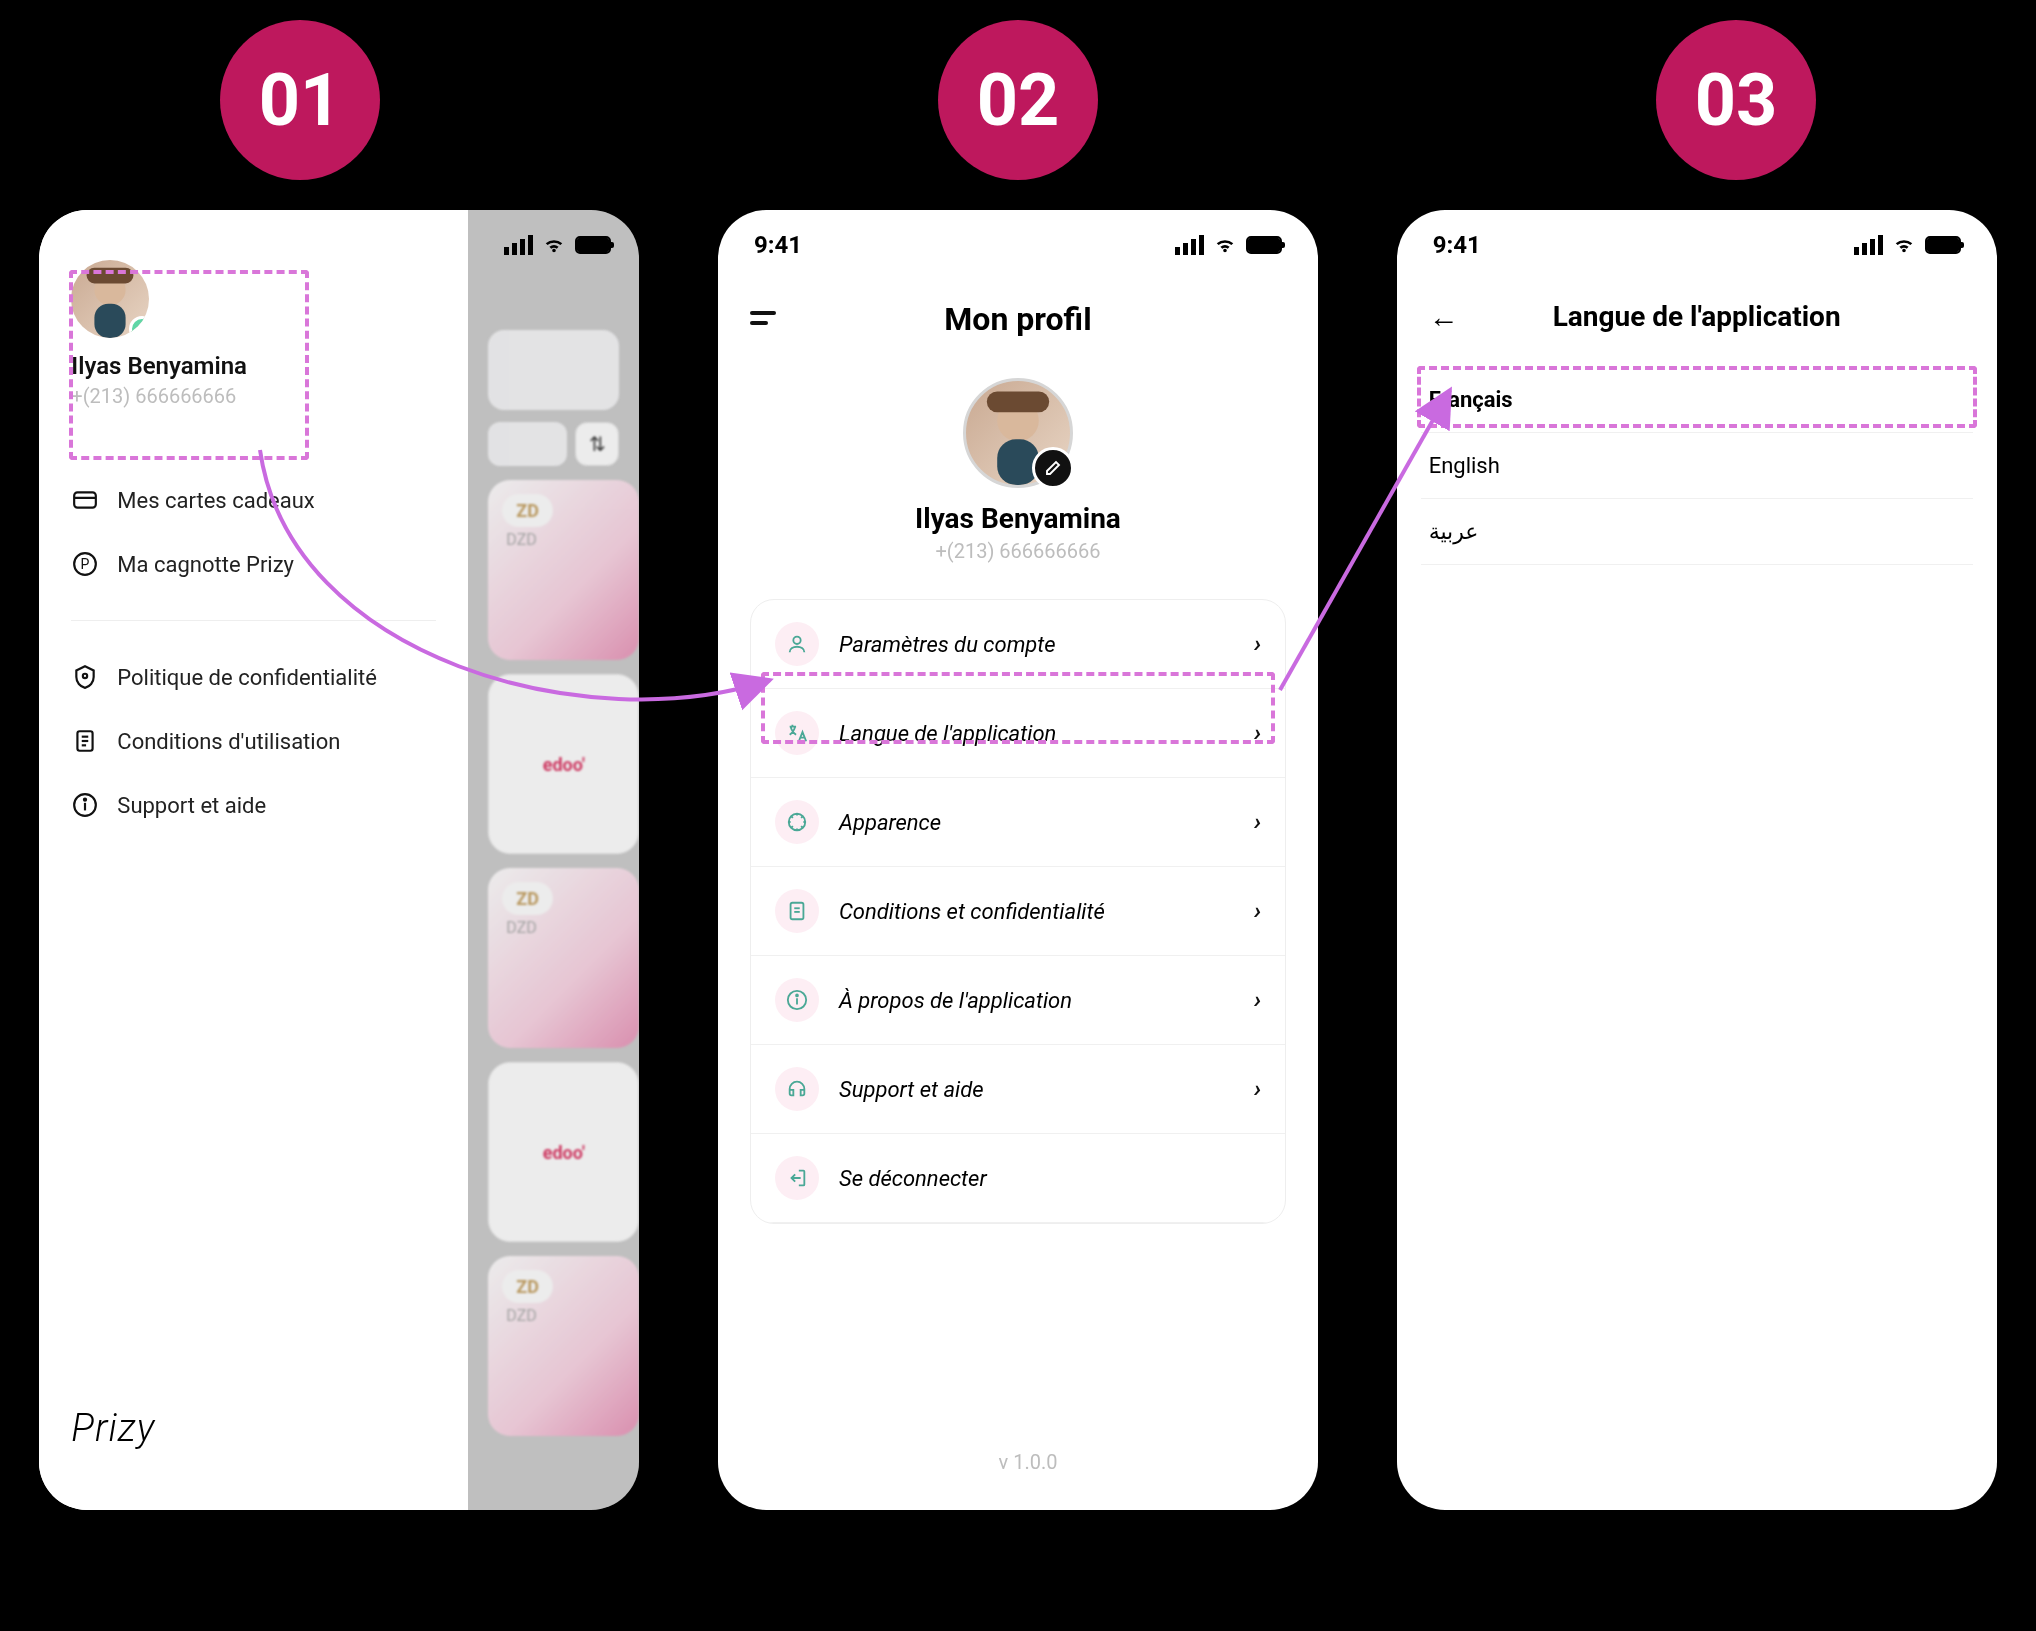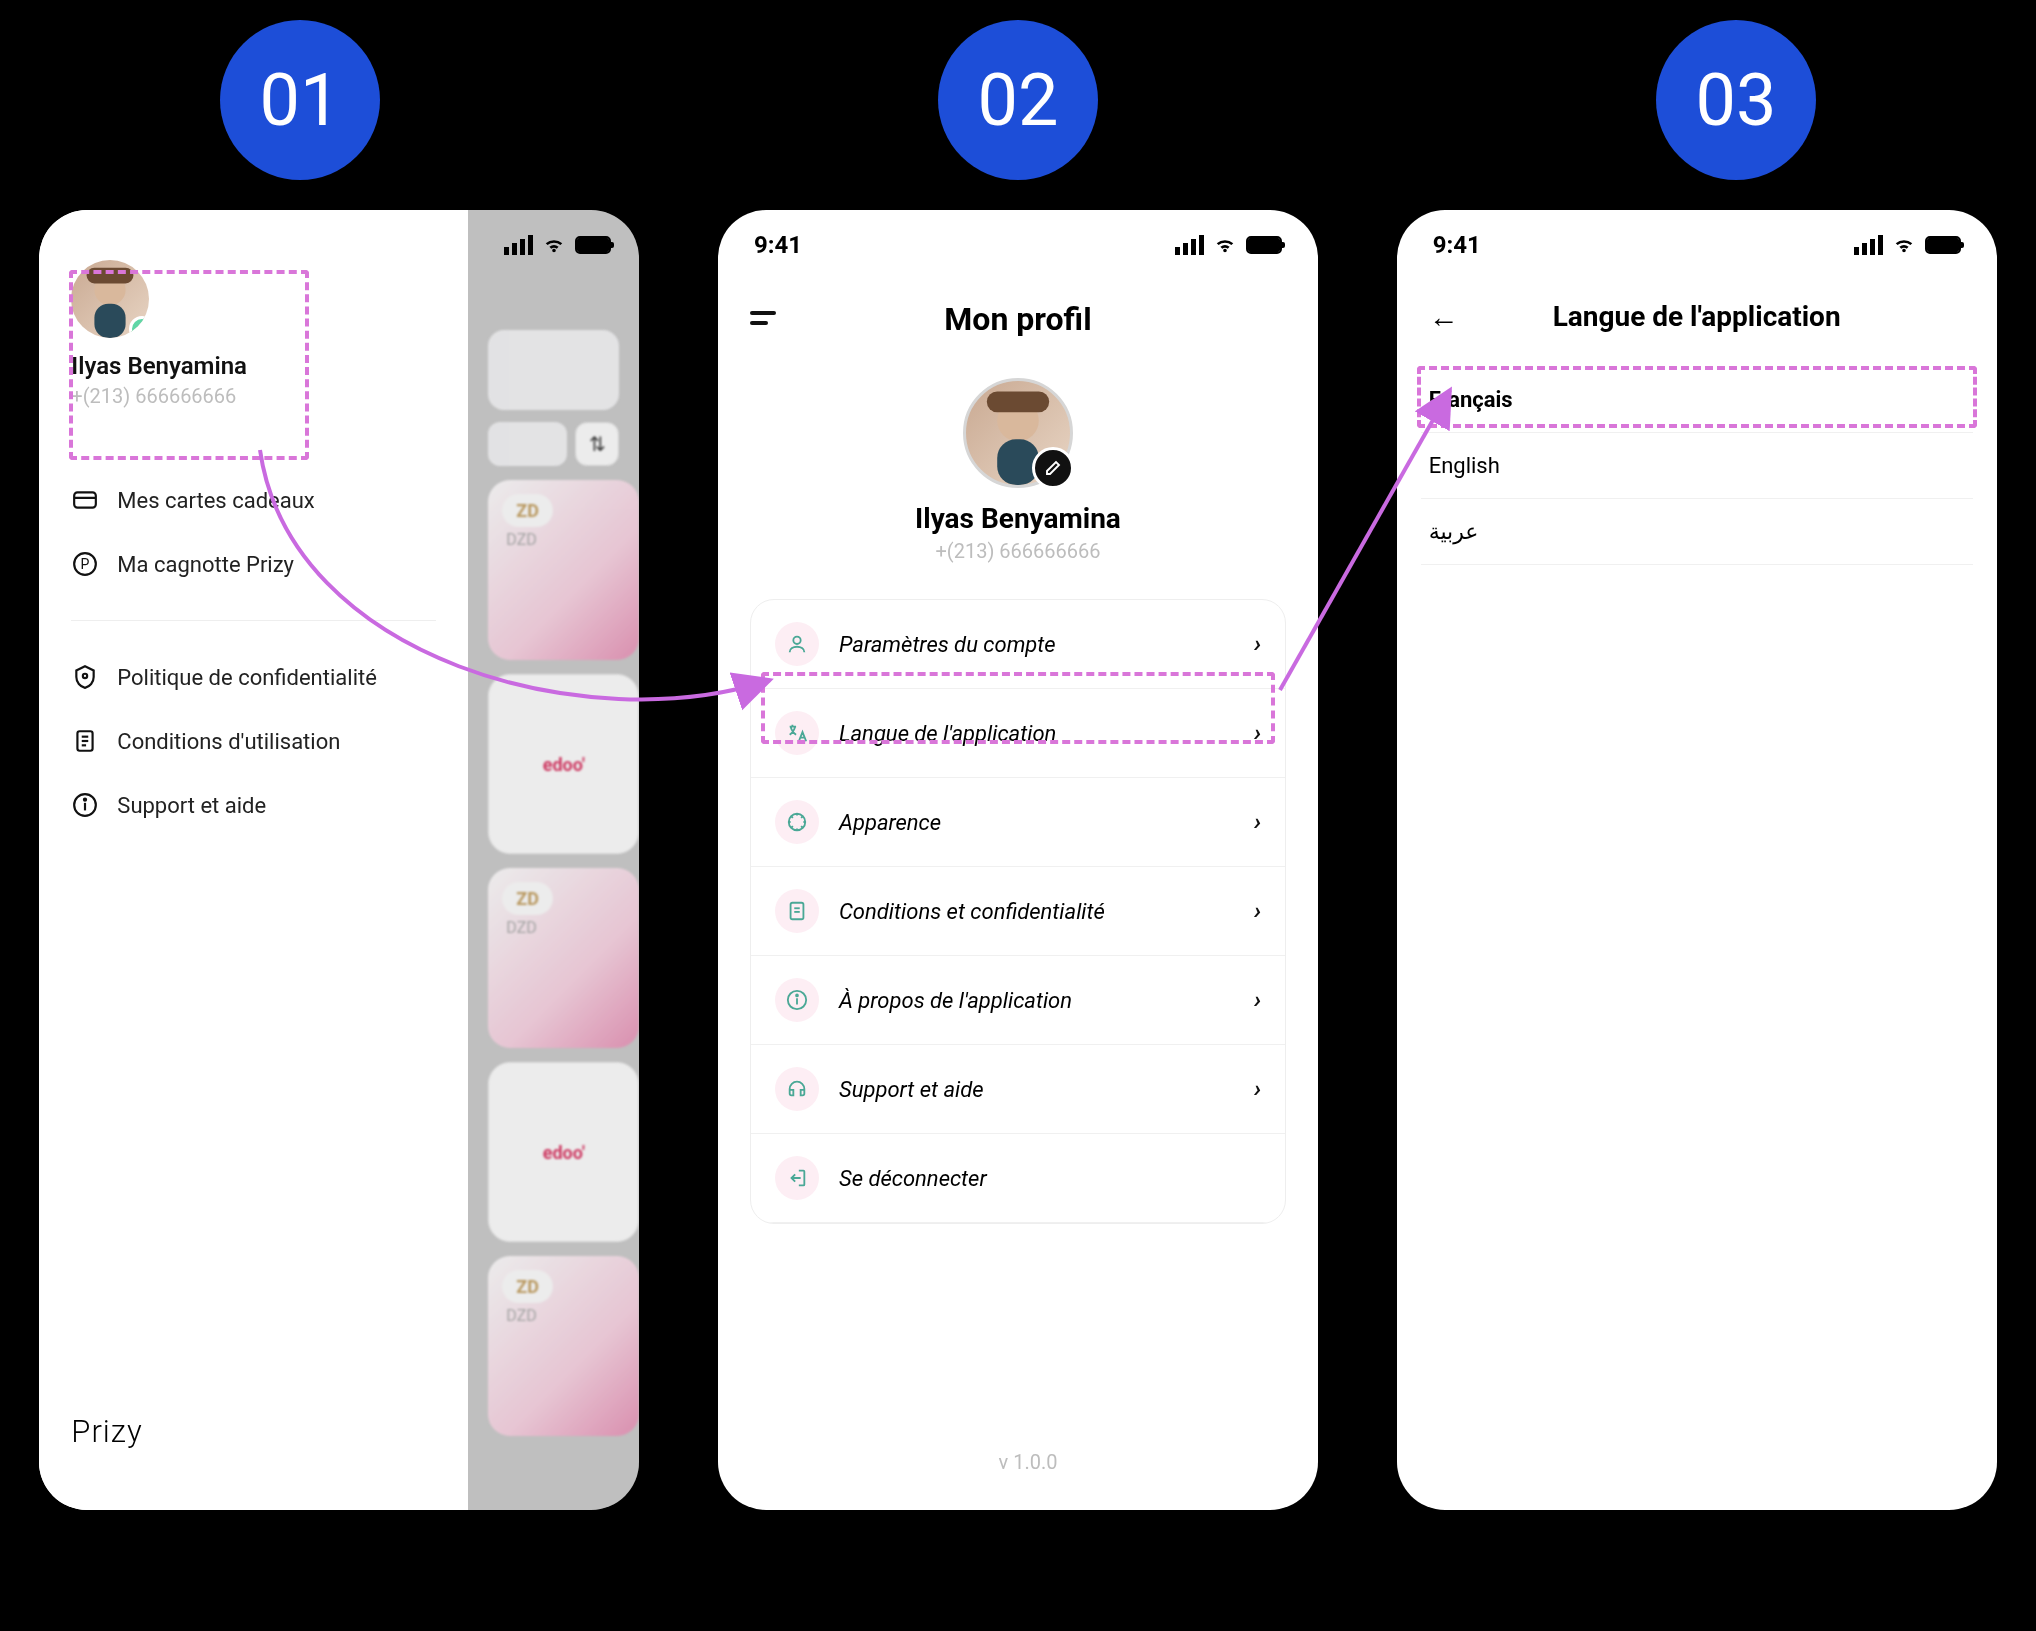--- a/index.html
+++ b/index.html
@@ -18,24 +18,24 @@
     padding: 210px 20px 40px 20px;
     display: flex;
     justify-content: space-around;
     gap: 40px;
   }
   .step-badge {
     position: absolute;
     width: 160px;
     height: 160px;
     border-radius: 50%;
-    background: #1d4ed8;
+    background: #be185d;
     color: #fff;
     font-size: 72px;
-    font-weight: 400;
+    font-weight: 700;
     display: flex;
     align-items: center;
     justify-content: center;
     z-index: 10;
     top: 20px;
   }
   .badge-1 { left: 220px; }
   .badge-2 { left: 50%; transform: translateX(-50%); }
   .badge-3 { right: 220px; }
 
@@ -142,21 +142,21 @@
   .menu-divider { height:1px; background:#eee; margin: 14px 0 24px 0;}
   .mitem {
     display:flex; align-items:center; gap:18px;
     padding: 18px 0;
     font-size: 22px;
     color:#222;
     cursor:pointer;
   }
   .mitem .mi-icon { width:28px; height:28px; display:flex; align-items:center; justify-content:center; color:#111;}
 
-  .brand { margin-top:auto; font-size:31px; font-weight:300; letter-spacing:1px; padding-bottom:20px;}
+  .brand { margin-top:auto; font-size:38px; font-style: italic; font-weight:300; letter-spacing:1px; padding-bottom:20px;}
 
   .dash-box {
     position:absolute;
     border: 4px dashed #d976d9;
     border-radius: 4px;
     pointer-events:none;
   }
 
   
   .s2-header {

